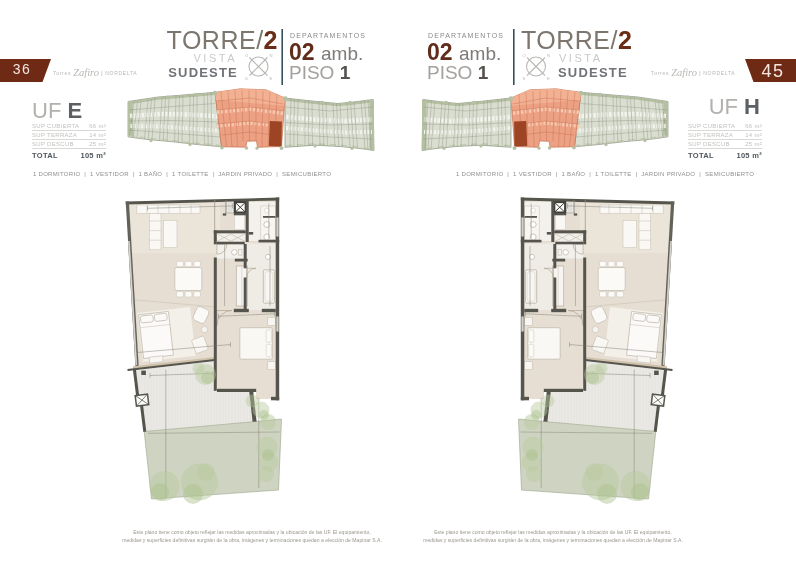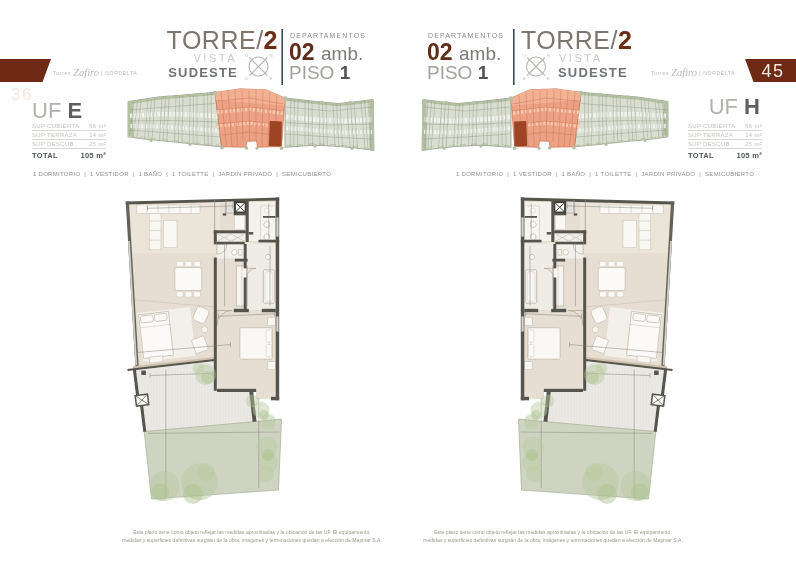--- a/index.html
+++ b/index.html
@@ -466,21 +466,21 @@
 
 <use href="#ov"></use>
 
 <use href="#ov" transform="translate(796,0) scale(-1,1)"></use>
 
 <use href="#plan"></use>
 
 <use href="#plan" transform="translate(800,0) scale(-1,1)"></use>
 </svg>
 
-<div class="abs" style="left:4px;top:60.5px;width:36px;color:#f2e6df;font-size:17px;letter-spacing:1.5px;text-align:center;margin-top:24px;">36</div>
+<div class="abs" style="left:4px;top:60.5px;width:36px;color:#f2e6df;font-size:14px;letter-spacing:1.5px;text-align:center;">36</div>
 
 <div class="abs" style="left:755px;top:60.5px;width:36px;color:#f2e6df;font-size:18px;letter-spacing:1.5px;text-align:center;">45</div>
 
 <div class="abs" style="left:53px;top:66px;white-space:nowrap;color:#bab7b4;font-size:5px;letter-spacing:0.7px;">Torres <span style="font-family:'Liberation Serif',serif;font-style:italic;font-size:10.5px;letter-spacing:0px;position:relative;top:1px;">Zafiro</span><span style="color:#a5a2a0">&nbsp;|&nbsp;</span>NORDELTA</div>
 
 <div class="abs" style="left:651px;top:66px;white-space:nowrap;color:#bab7b4;font-size:5px;letter-spacing:0.7px;">Torres <span style="font-family:'Liberation Serif',serif;font-style:italic;font-size:10.5px;letter-spacing:0px;position:relative;top:1px;">Zafiro</span><span style="color:#a5a2a0">&nbsp;|&nbsp;</span>NORDELTA</div>
 
 <div class="abs" style="left:160px;top:26px;width:118px;text-align:right;color:#7c766f;font-size:25px;letter-spacing:0.5px;">TORRE/<b style="color:#6b2d16">2</b></div>
 
 <div class="abs" style="left:140px;top:52px;width:97px;text-align:right;color:#cbc9c7;font-size:11px;letter-spacing:2.5px;">VISTA</div>

